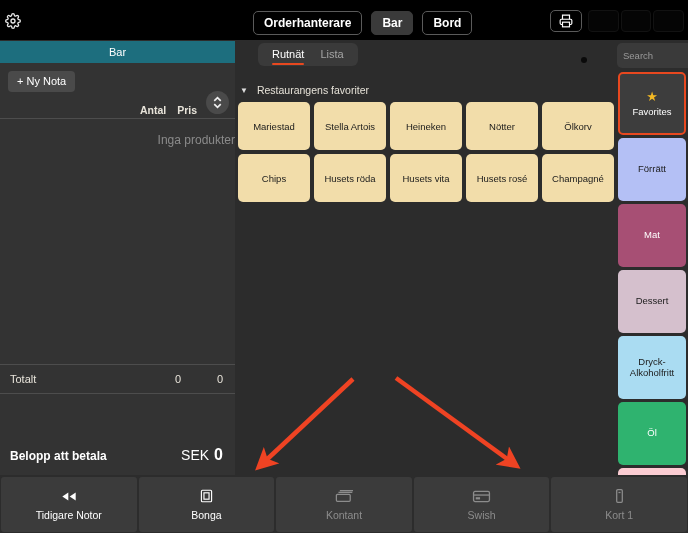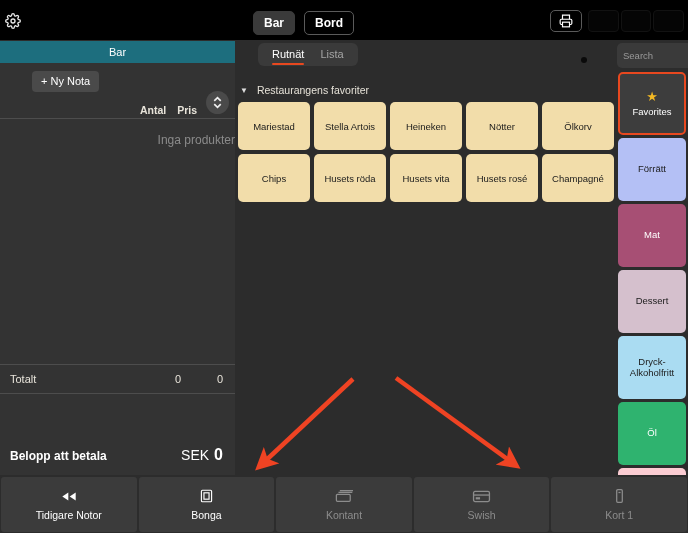--- a/index.html
+++ b/index.html
@@ -54,21 +54,21 @@
     background: #333333;
   }
   .order-header {
     height: 22px; background: #1d6e7e; color: #fff;
     font-size: 11px; display: flex; align-items: center; justify-content: center;
     font-weight: normal;
   }
   .newnote-row { padding: 8px 0 0 8px; }
   .newnote-btn {
     display: inline-block; background: #4a4a4a; color: #fff;
-    font-size: 11px; padding: 5px 9px; border-radius: 4px; line-height: 1; margin-left: 24px;
+    font-size: 11px; padding: 5px 9px; border-radius: 4px; line-height: 1;
   }
   .colhead {
     position: relative; height: 26px; display: flex; align-items: flex-end;
     justify-content: flex-end; padding: 0 38px 2px 0; gap: 11px;
     color: #e8e4da; font-size: 10.5px; font-weight: bold;
   }
   .stepper {
     position: absolute; right: 6px; top: -1px;
     width: 23px; height: 23px; border-radius: 50%;
     background: #4a4a4a; display: flex; align-items: center; justify-content: center;
@@ -187,20 +187,21 @@
 
   <div class="topbar">
     <div class="gear-btn">
       <svg width="16" height="16" viewBox="0 0 24 24" fill="none" stroke="#e8e8e8" stroke-width="2">
         <circle cx="12" cy="12" r="3"></circle>
         <path d="M19.4 15a1.65 1.65 0 0 0 .33 1.82l.06.06a2 2 0 1 1-2.83 2.83l-.06-.06a1.65 1.65 0 0 0-1.82-.33 1.65 1.65 0 0 0-1 1.51V21a2 2 0 1 1-4 0v-.09A1.65 1.65 0 0 0 9 19.4a1.65 1.65 0 0 0-1.82.33l-.06.06a2 2 0 1 1-2.83-2.83l.06-.06A1.65 1.65 0 0 0 4.6 15a1.65 1.65 0 0 0-1.51-1H3a2 2 0 1 1 0-4h.09A1.65 1.65 0 0 0 4.6 9a1.65 1.65 0 0 0-.33-1.82l-.06-.06a2 2 0 1 1 2.83-2.83l.06.06A1.65 1.65 0 0 0 9 4.6a1.65 1.65 0 0 0 1-1.51V3a2 2 0 1 1 4 0v.09a1.65 1.65 0 0 0 1 1.51 1.65 1.65 0 0 0 1.82-.33l.06-.06a2 2 0 1 1 2.83 2.83l-.06.06A1.65 1.65 0 0 0 19.4 9a1.65 1.65 0 0 0 1.51 1H21a2 2 0 1 1 0 4h-.09a1.65 1.65 0 0 0-1.51 1z"></path>
       </svg>
     </div>
 
     <div class="topbar-center">
+      <div class="tb-btn">Orderhanterare</div>
       <div class="tb-btn filled">Bar</div>
       <div class="tb-btn">Bord</div>
     </div>
 
     <div class="print-btn">
       <svg width="14" height="14" viewBox="0 0 24 24" fill="none" stroke="#fff" stroke-width="2">
         <polyline points="6 9 6 2 18 2 18 9"></polyline>
         <path d="M6 18H4a2 2 0 0 1-2-2v-5a2 2 0 0 1 2-2h16a2 2 0 0 1 2 2v5a2 2 0 0 1-2 2h-2"></path>
         <rect x="6" y="14" width="12" height="8"></rect>
       </svg>

